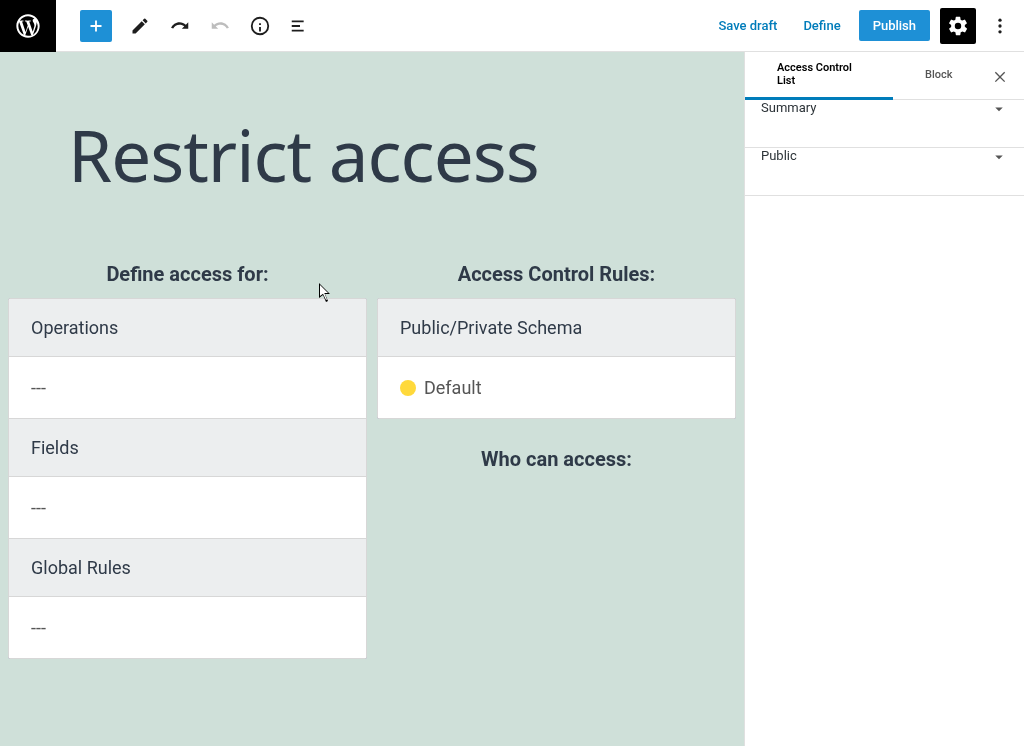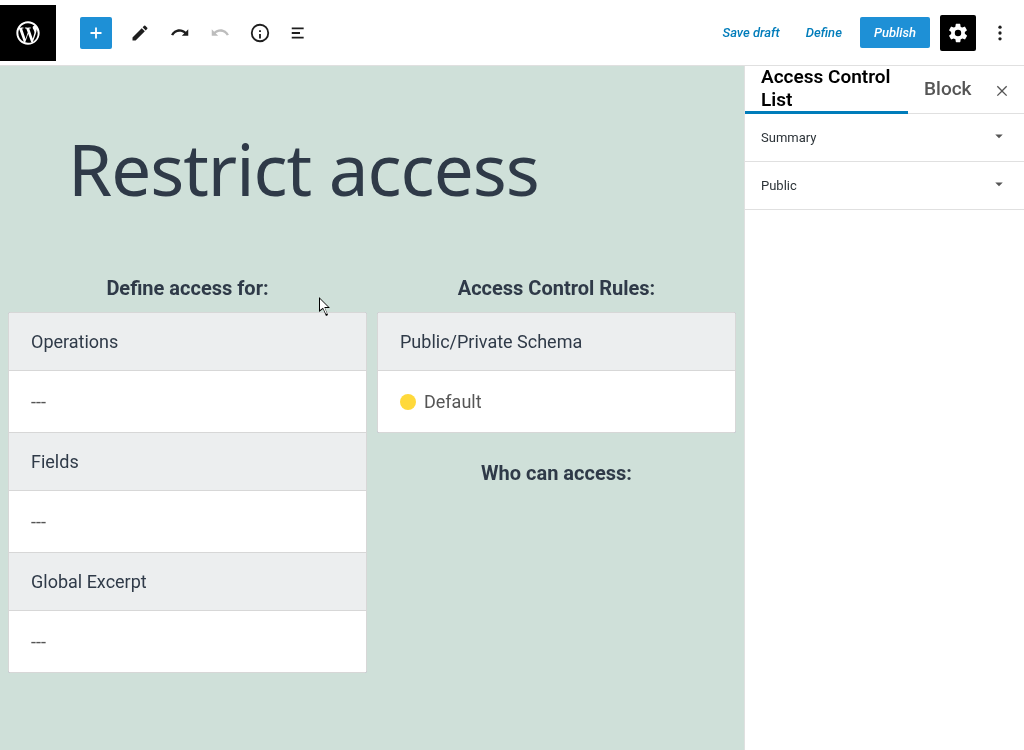--- a/index.html
+++ b/index.html
@@ -16,23 +16,22 @@
   * { box-sizing: border-box; }
   html, body {
     margin: 0; padding: 0;
     font-family: -apple-system, BlinkMacSystemFont, "Segoe UI", Roboto, Helvetica, Arial, sans-serif;
     background: #fff;
     width: 1024px; height: 750px; overflow: hidden;
     color: var(--text-dark);
   }
   
   .topbar {
-    height: 66px; display: flex; align-items: center;
+    height: 52px; display: flex; align-items: center;
     border-bottom: 1px solid var(--panel-border);
-    font-style: italic;
   }
   .wp-logo {
     width: 56px; height: 56px; background: #000;
     display: flex; align-items: center; justify-content: center;
     flex: 0 0 56px;
   }
   .wp-logo svg { fill: #fff; }
   .toolbar-left {
     display: flex; align-items: center; gap: 4px;
     padding-left: 24px;
@@ -126,36 +125,36 @@
   .sidebar {
     width: 280px; flex: 0 0 280px; border-left: 1px solid var(--panel-border);
     background: #fff; display: flex; flex-direction: column;
   }
   .tabs {
     display: flex; align-items: center; height: 48px;
     border-bottom: 1px solid var(--panel-border);
     padding: 0 8px 0 0;
   }
   .tab {
-    padding: 0 16px; height: 48px; display: flex; align-items: center;
-    font-size: 19px; color: #555; cursor: pointer; font-weight: 500;
+    padding: 0 32px; height: 48px; display: flex; align-items: center;
+    font-size: 11px; color: #555; cursor: pointer; font-weight: 500;
     border-bottom: 3px solid transparent;
   }
   .tab.active {
     color: #000; font-weight: 600;
     border-bottom-color: var(--wp-blue);
   }
   .tab-close {
     margin-left: auto; width: 36px; height: 36px;
     display: flex; align-items: center; justify-content: center; cursor: pointer;
   }
   .tab-close svg { fill: #555; }
   .panel-row {
     height: 48px; border-bottom: 1px solid var(--panel-border);
-    display: flex; align-items: center; justify-content: space-between;
+    display: flex; justify-content: space-between;
     padding: 0 16px; font-size: 13px; color: var(--text-dark);
     cursor: pointer;
   }
   .chev svg { fill: #555; }
 </style>
 </head>
 <body>
 
 <div class="topbar">
   <div class="wp-logo">
@@ -221,21 +220,21 @@
 
     <div class="columns">
 
       <div class="col">
         <div class="col-heading">Define access for:</div>
         <div class="card">
           <div class="card-section-hdr">Operations</div>
           <div class="card-section-row">---</div>
           <div class="card-section-hdr">Fields</div>
           <div class="card-section-row">---</div>
-          <div class="card-section-hdr">Global Excerpt</div>
+          <div class="card-section-hdr">Global Rules</div>
           <div class="card-section-row">---</div>
         </div>
       </div>
 
       <div class="col">
         <div class="col-heading">Access Control Rules:</div>
         <div class="card">
           <div class="card-section-hdr">Public/Private Schema</div>
           <div class="card-section-row">
             <span class="yellow-dot"></span><span>Default</span>

